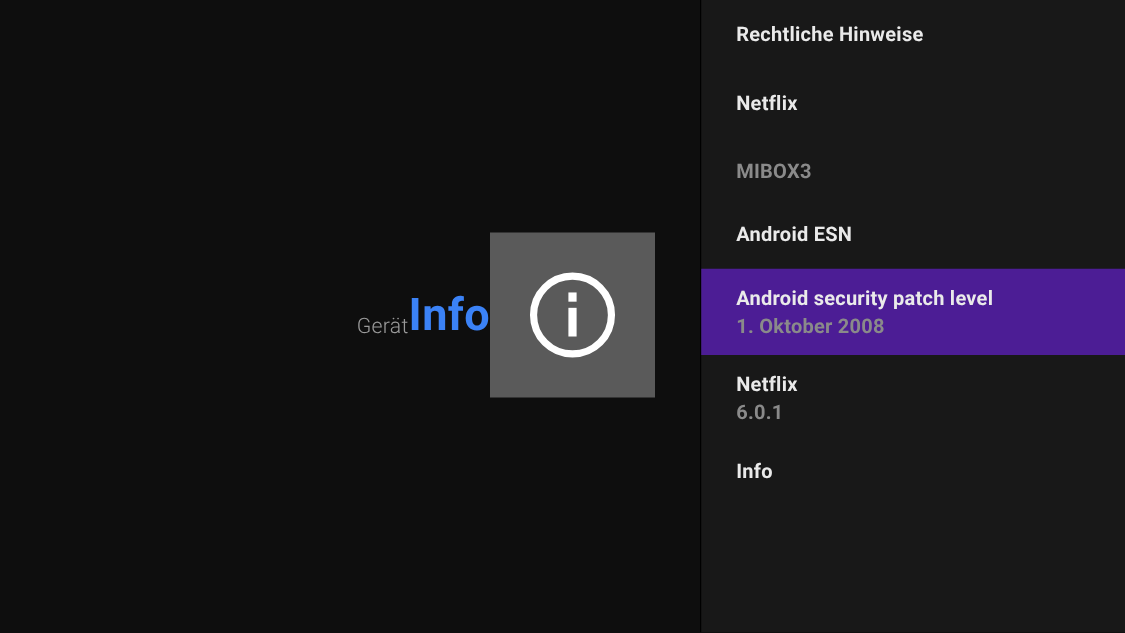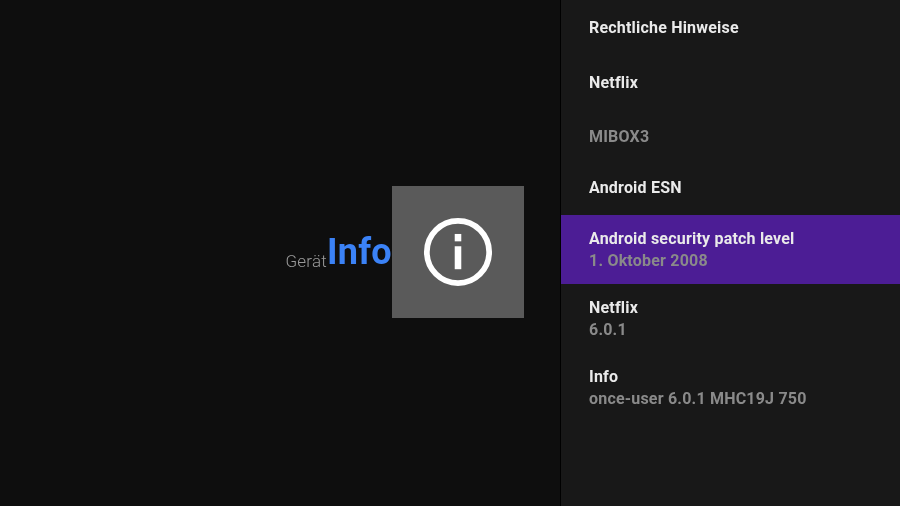--- a/index.html
+++ b/index.html
@@ -141,18 +141,17 @@
         <div class="item selected">
           <div class="item-title">Android security patch level</div>
           <div class="item-sub">1. Oktober 2008</div>
         </div>
         <div class="item">
           <div class="item-title">Netflix</div>
           <div class="item-sub">6.0.1</div>
         </div>
         <div class="item">
           <div class="item-title">Info</div>
-          <div class="item-sub">once-user 6.0.1 MHC19J 750</div>
         </div>
       </div>
   </div>
 
 </div>
 
 </body></html>

